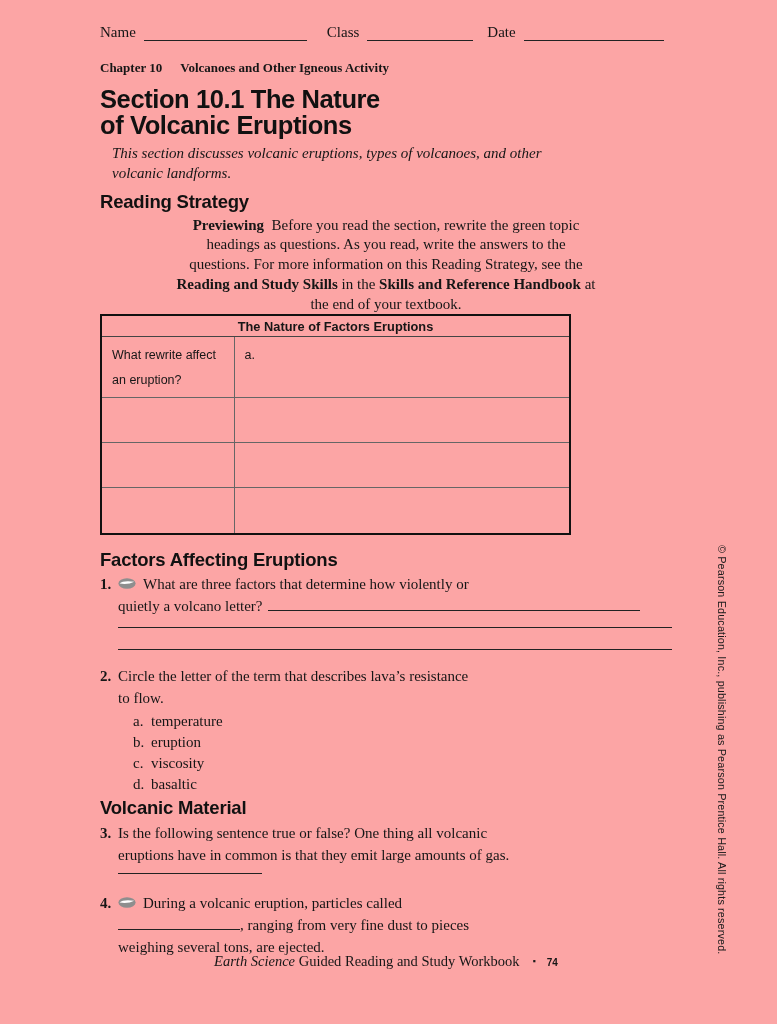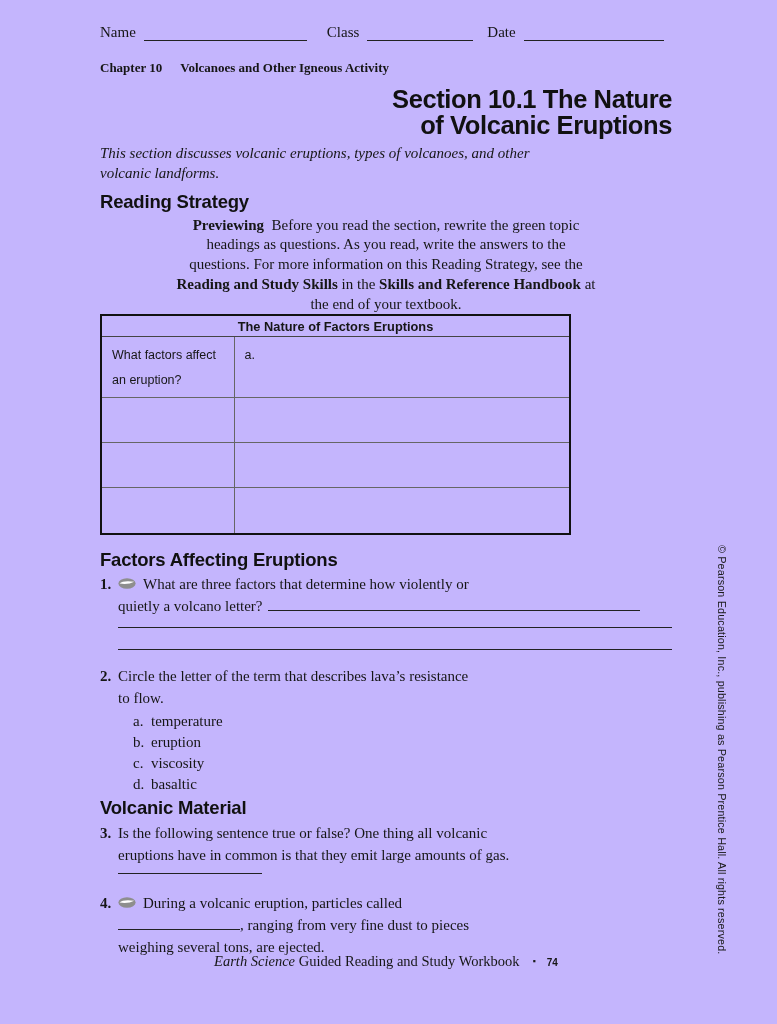--- a/index.html
+++ b/index.html
@@ -1,39 +1,39 @@
 <!DOCTYPE html>
 <html><head>
 <meta charset="utf-8">
 <style>
   * { box-sizing: border-box; }
   html,body { margin:0; padding:0; background:#e8e8e8; }
   .page {
-    position:relative; width:777px; height:1024px; background:#c4b5fd;
+    position:relative; width:777px; height:1024px; background:#fca5a5;
     color:#161616; overflow:hidden; margin:0 auto;
     font-family:"Liberation Serif", serif;
   }
   .content { margin-left:100px; width:572px; }
 
   
   .header-row { display:flex; align-items:flex-end; padding-top:24px; font-size:15px; }
   .header-row .lbl { flex:none; }
   .hline { border-bottom:1.2px solid #222; height:15px; flex:none; margin-left:8px; }
   .hline.name { width:163px; margin-right:20px; }
   .hline.class { width:106px; margin-right:14px; }
   .hline.date { width:140px; }
 
   .chapter { margin-top:19px; font-size:13px; font-weight:bold; }
   .chapter .chap-title { margin-left:18px; }
 
   h1 {
     margin:10px 0 0 0; font-family:"Liberation Sans", sans-serif;
-    font-size:25.5px; line-height:1.03; font-weight:700; letter-spacing:-0.4px; color:#111;text-align:right;
-  }
-  .intro { margin-top:4px; font-style:italic; font-size:15px; line-height:20.5px; }
+    font-size:25.5px; line-height:1.03; font-weight:700; letter-spacing:-0.4px; color:#111;
+  }
+  .intro { margin-top:4px; font-style:italic; font-size:15px; line-height:20.5px;margin-left:12px; }
 
   h2 {
     font-family:"Liberation Sans", sans-serif; font-size:18.5px; font-weight:700;
     letter-spacing:-0.2px; color:#111; margin:0;
   }
   .h2-reading { margin-top:7px; }
   .h2-factors { margin-top:14px; }
   .h2-volcanic { margin-top:2px; }
 
   .rs-p { margin:3px 0 0 0; font-size:15px; line-height:19.8px;text-align:center; }
@@ -126,21 +126,21 @@
     <table class="strategy">
       <colgroup>
           <col class="c1">
           <col class="c2">
         </colgroup>
       <tbody>
           <tr>
         <th colspan="2">The Nature of Factors Eruptions</th>
       </tr>
       <tr class="r1">
-        <td>What factors affect an eruption?</td>
+        <td>What rewrite affect an eruption?</td>
         <td>a.</td>
       </tr>
       <tr class="r2">
         <td></td>
         <td></td>
       </tr>
       <tr class="r3">
         <td></td>
         <td></td>
       </tr>

